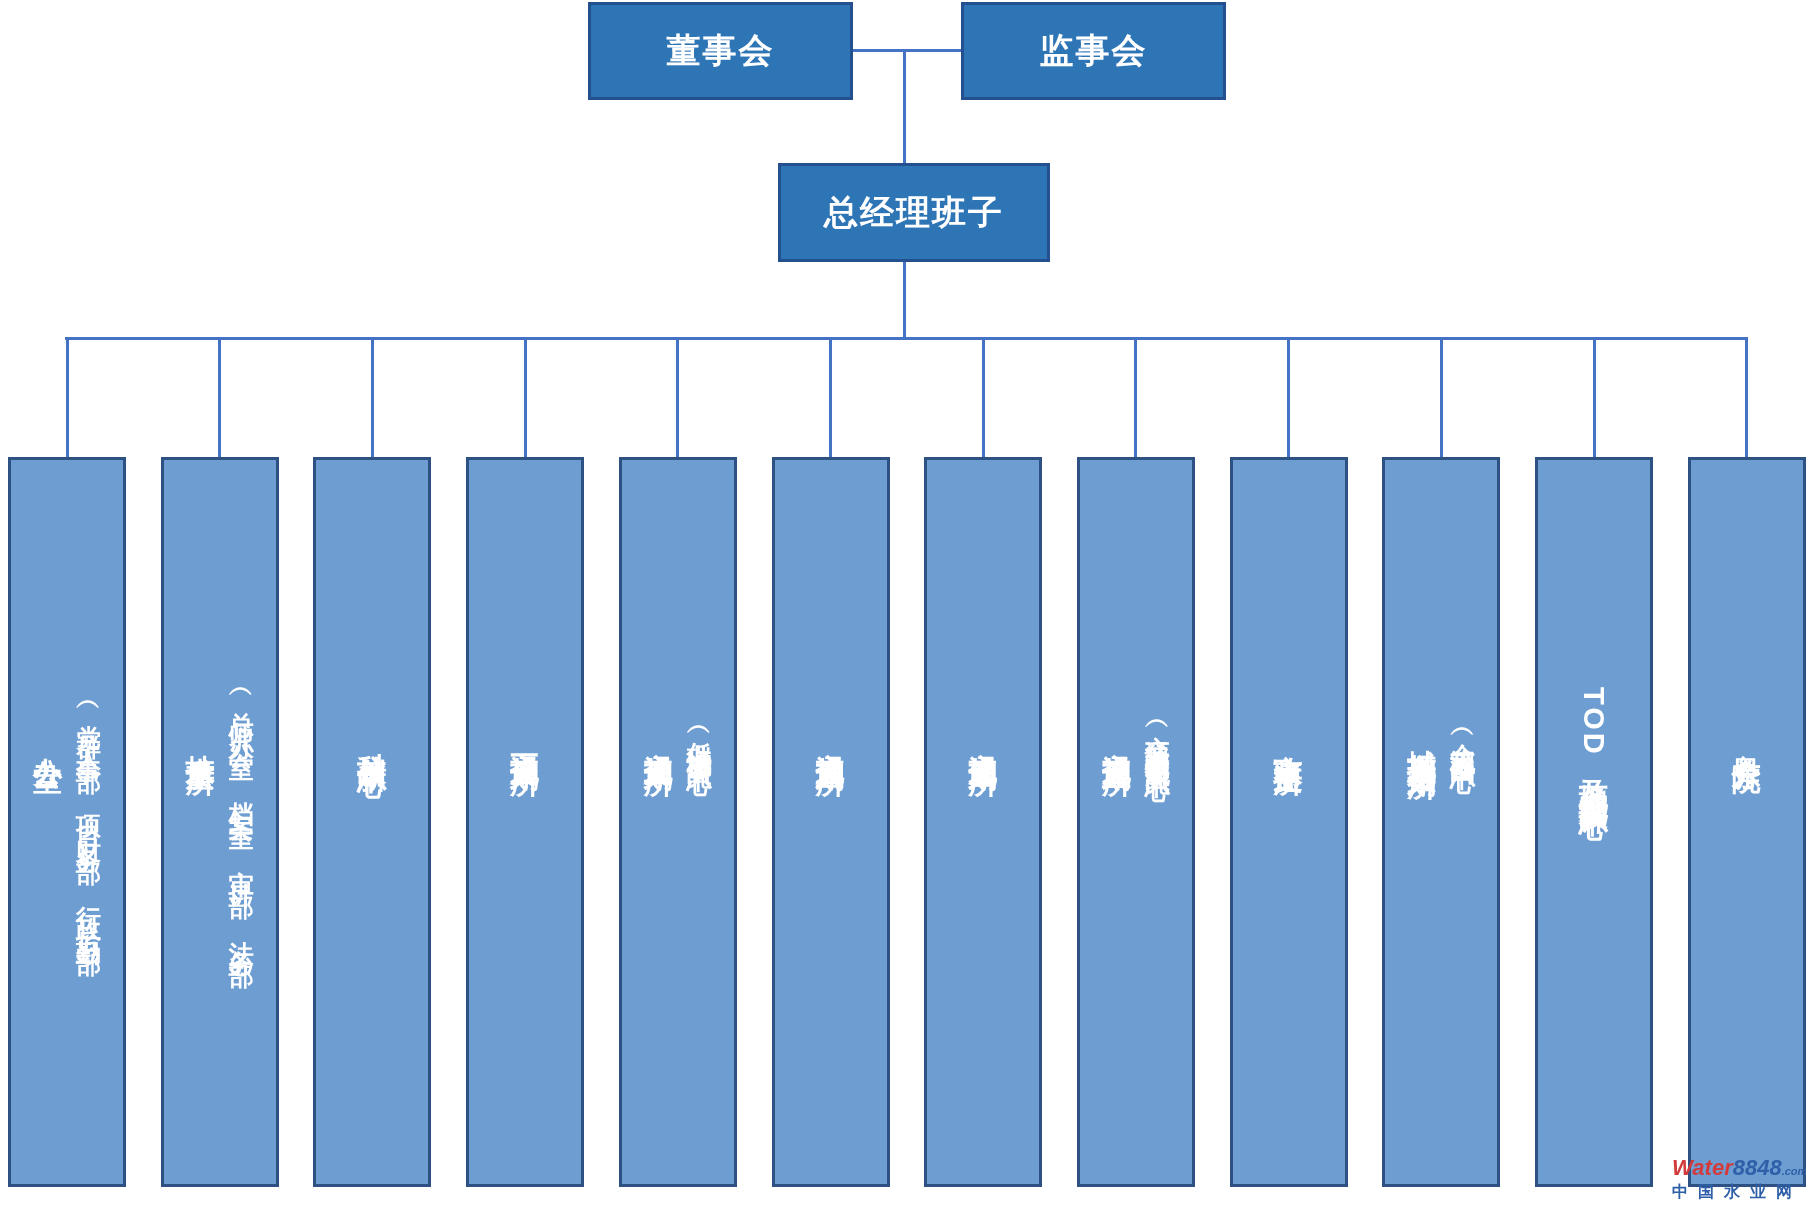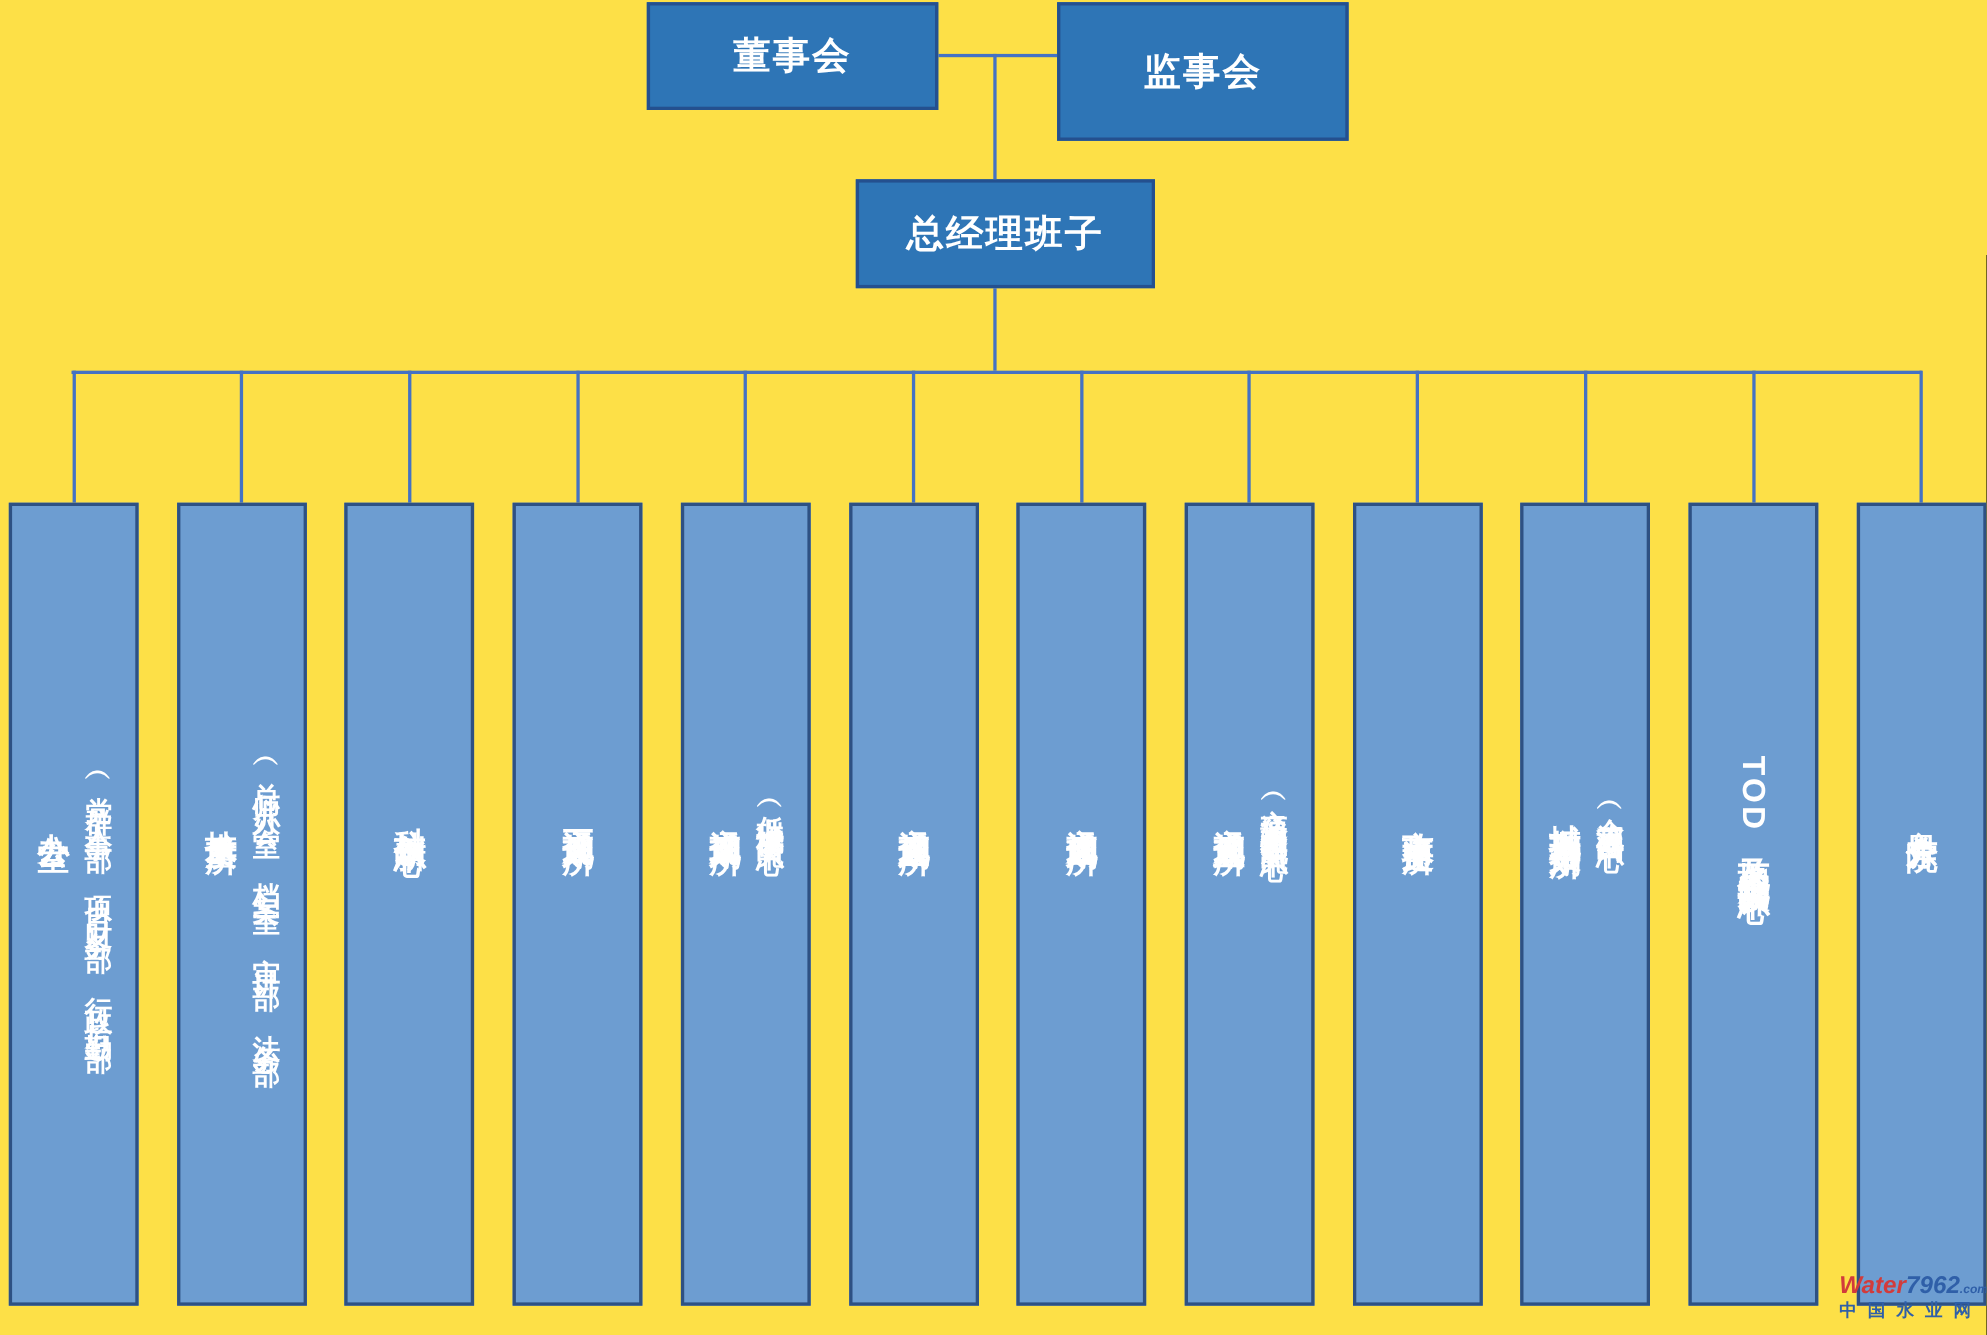--- a/index.html
+++ b/index.html
@@ -1,18 +1,18 @@
 <!DOCTYPE html>
 <html><head>
 <meta charset="utf-8">
 <title>Org Chart</title>
 <style>
   html,body{margin:0;padding:0;background:#000;}
   .canvas{
-    position:relative;width:1806px;height:1214px;background:#fde047;overflow:hidden;
+    position:relative;width:1806px;height:1214px;background:#ffffff;overflow:hidden;
     font-family:"Liberation Sans", sans-serif;
   }
   .node{
     position:absolute;background:#2E75B6;border:3px solid #24508F;box-sizing:border-box;
     display:flex;align-items:center;justify-content:center;
     color:#fff;font-weight:bold;font-size:34px;letter-spacing:2px;
   }
   .line{position:absolute;background:#4472C4;}
   .dept{
     position:absolute;top:457px;width:118px;height:730px;
@@ -39,21 +39,21 @@
   .wm-line2{font-size:16px;font-weight:bold;color:#2F5FA8;letter-spacing:10px;white-space:nowrap;margin-top:3px;}
 </style>
 </head>
 <body>
 
 <div class="canvas">
 
   <div class="node" style="left:588px;top:2px;width:265px;height:98px;">
     <span>董事会</span>
   </div>
-  <div class="node" style="left:961px;top:2px;width:265px;height:126px;">
+  <div class="node" style="left:961px;top:2px;width:265px;height:98px;">
     <span>监事会</span>
   </div>
   <div class="node" style="left:778px;top:163px;width:272px;height:99px;">
     <span>总经理班子</span>
   </div>
 
   <div class="line" style="left:853px;top:49px;width:108px;height:3px;"></div>
   <div class="line" style="left:903px;top:49px;width:3px;height:114px;"></div>
   <div class="line" style="left:903px;top:262px;width:3px;height:75px;"></div>
   <div class="line" style="left:65px;top:337px;width:1682px;height:3px;"></div>
@@ -133,18 +133,18 @@
       <div class="line" style="left: 1745.2px; top: 337px; width: 3px; height: 120px;"></div>
       <div class="dept" style="left: 1687.7px;">
         <div class="dept-text">
           <span class="dept-name">粤东分院</span>
         </div>
       </div>
     </div>
 
   <div class="watermark">
     <div class="wm-line1">
-      <span class="wm-red">Water</span><span class="wm-blue">7962</span><span class="wm-suffix">.com</span>
+      <span class="wm-red">Water</span><span class="wm-blue">8848</span><span class="wm-suffix">.com</span>
     </div>
     <div class="wm-line2">中国水业网</div>
   </div>
 
 </div>
 
 </body></html>

